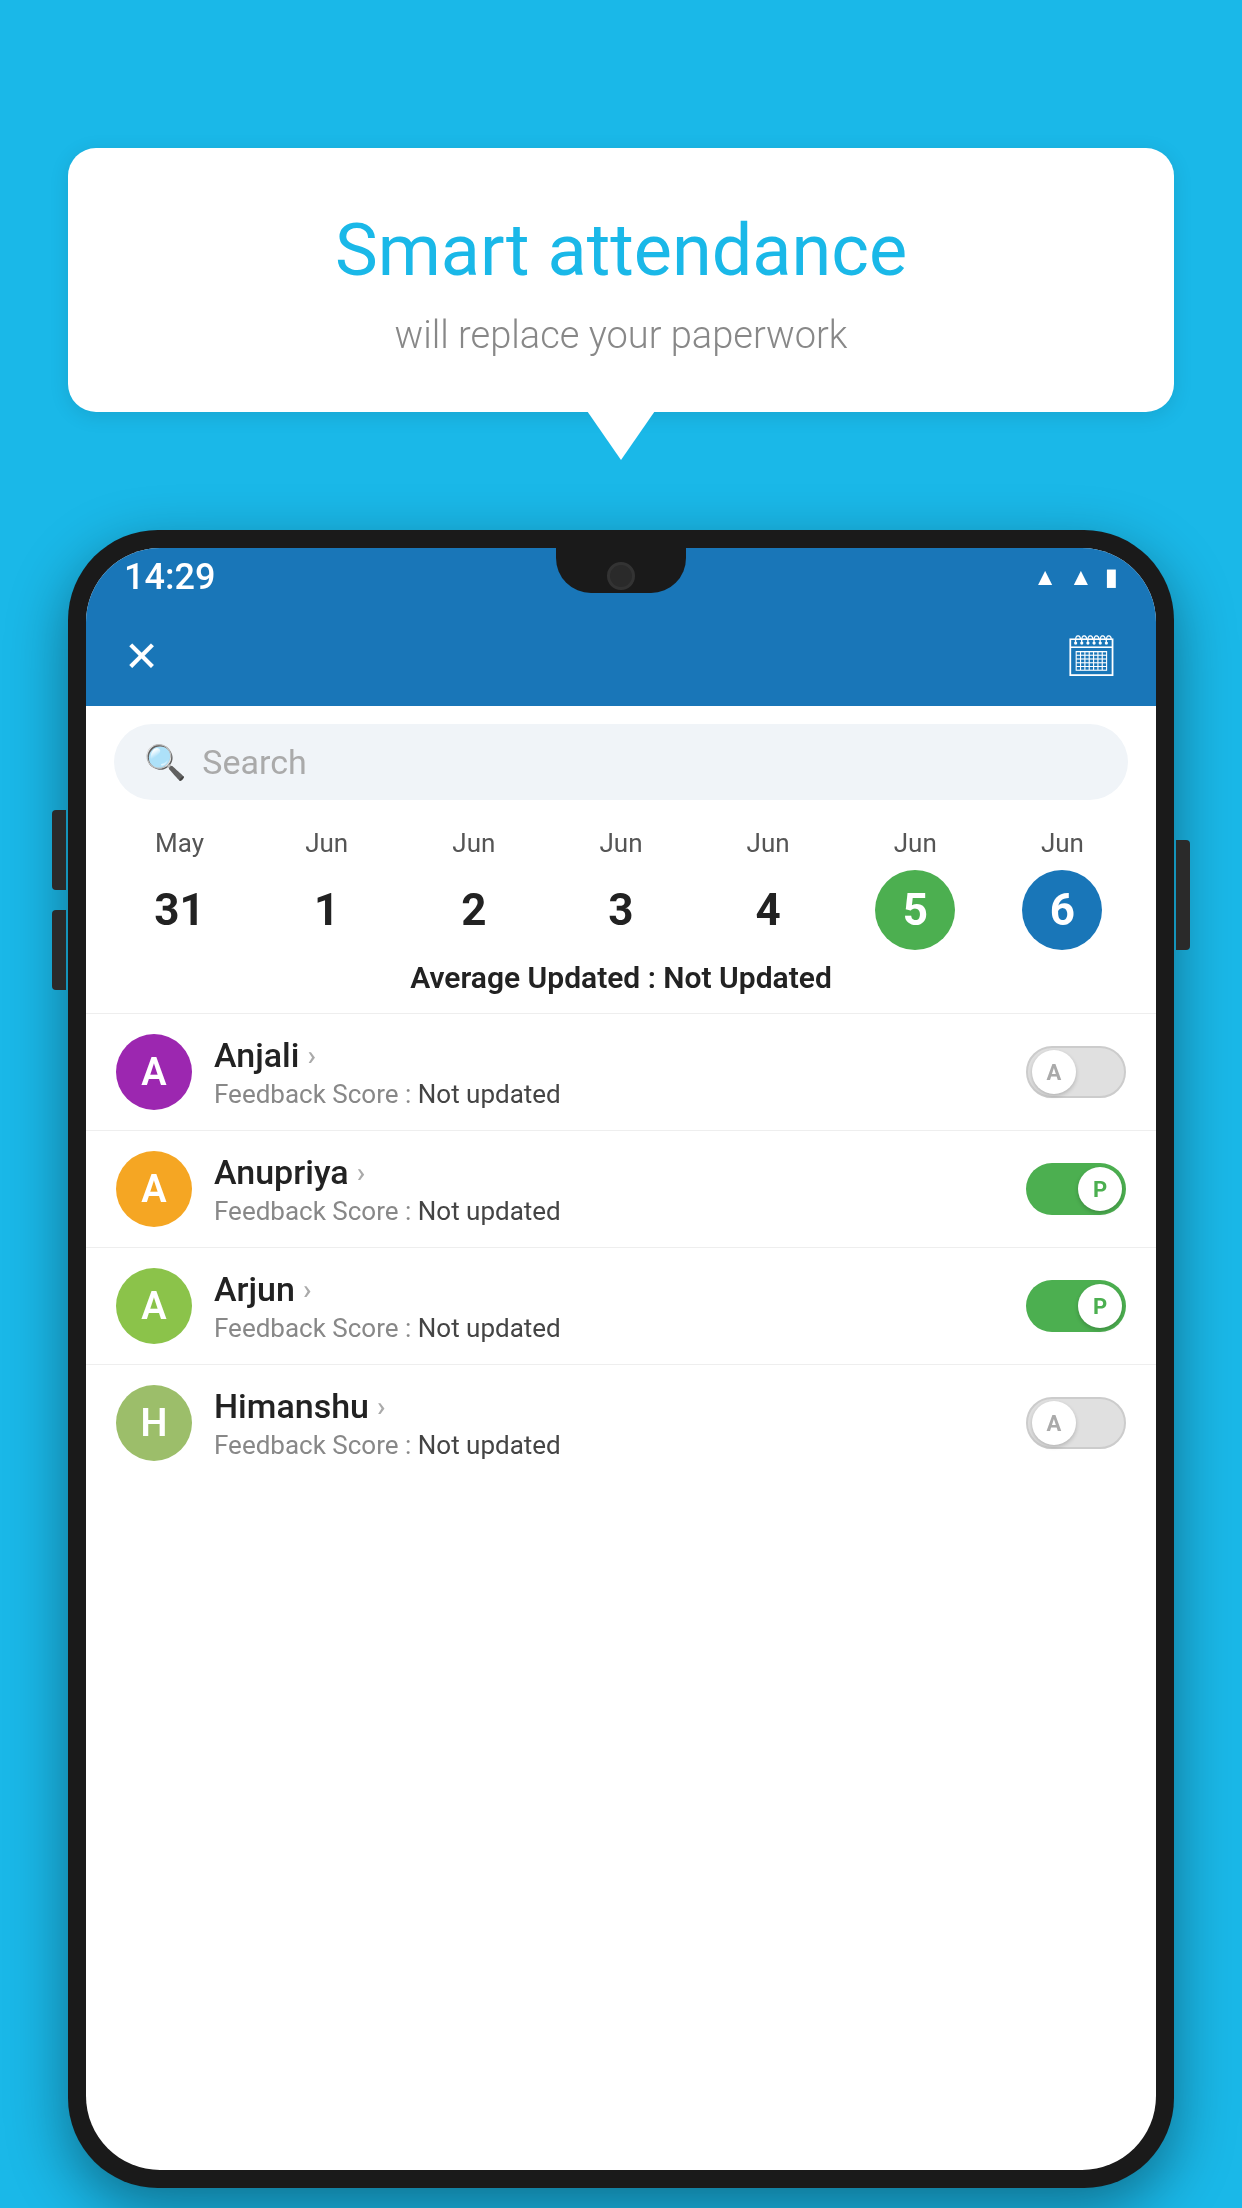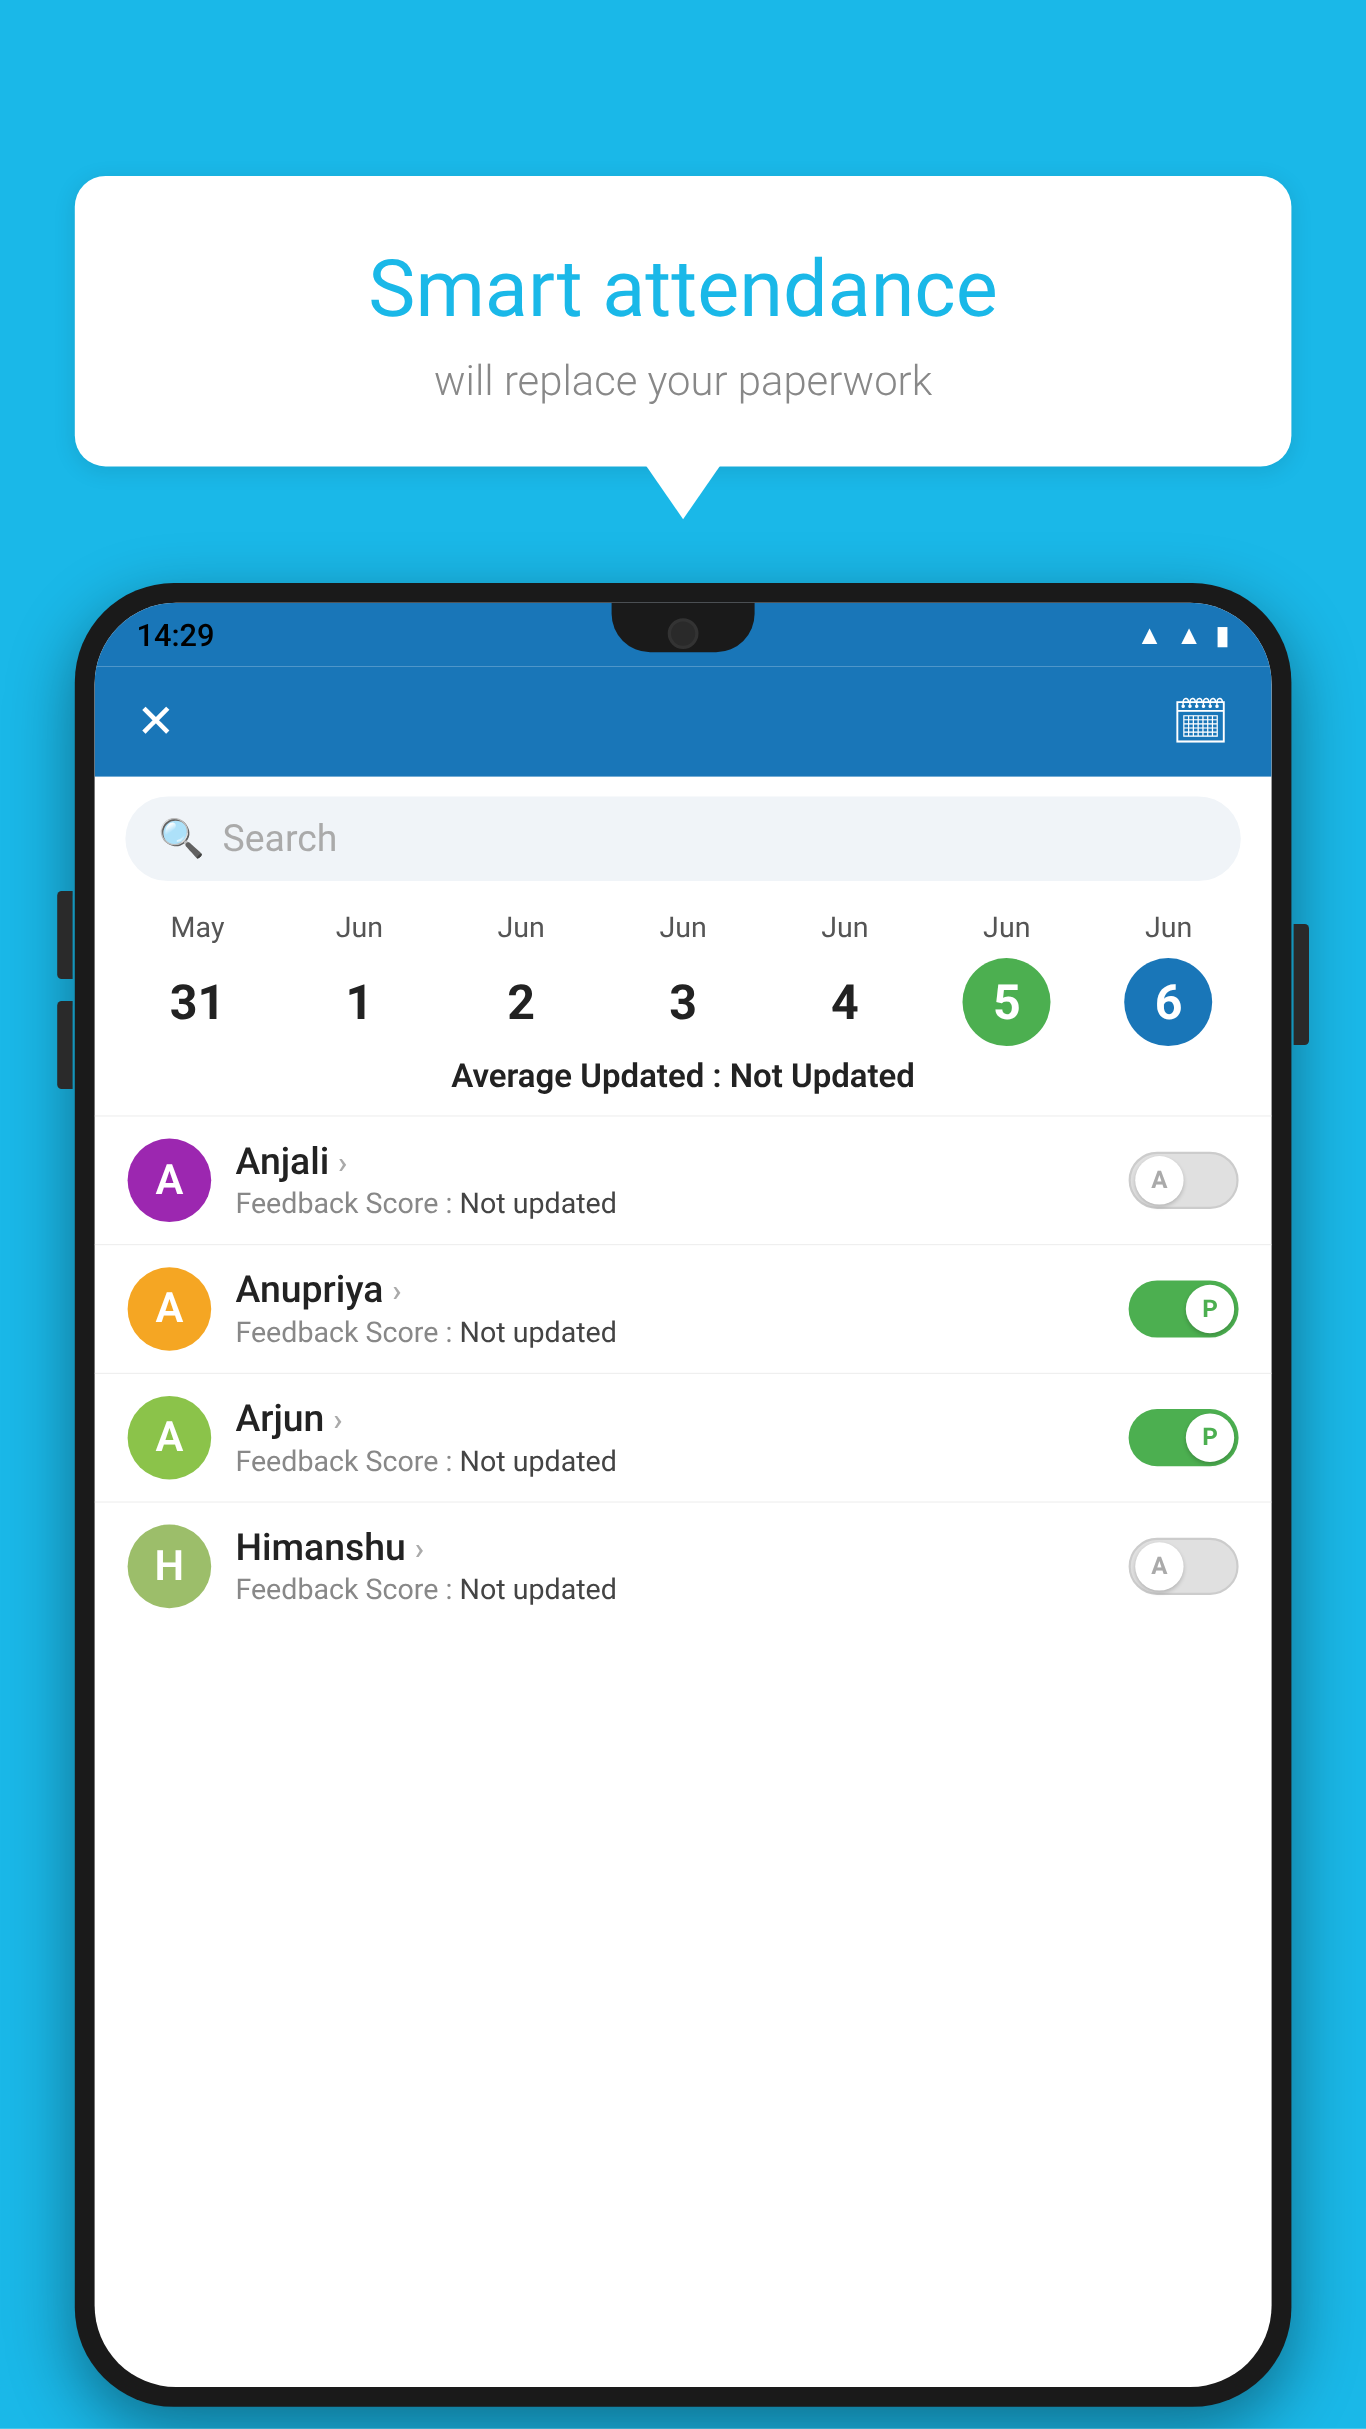--- a/index.html
+++ b/index.html
@@ -8,21 +8,21 @@
       height: 2208px;
       background-color: #1ab8e8;
       font-family: 'Roboto', Arial, sans-serif;
       overflow: hidden;
       position: relative;
     }
 
     
     .speech-bubble-container {
       position: absolute;
-      top: 160px;
+      top: 148px;
       left: 68px;
       right: 68px;
     }
     .speech-bubble {
       background: white;
       border-radius: 28px;
       padding: 60px 40px 55px;
       text-align: center;
       box-shadow: 0 4px 20px rgba(0,0,0,0.1);
       position: relative;
@@ -106,22 +106,22 @@
       background: #1976b8;
       height: 58px;
       display: flex;
       align-items: center;
       justify-content: space-between;
       padding: 0 38px;
       position: relative;
       z-index: 50;
     }
     .status-time {
-      color: #000000;
-      font-size: 28px;
+      color: #ffffff;
+      font-size: 36px;
       font-weight: 500;
     }
     .status-icons {
       display: flex;
       align-items: center;
       gap: 12px;
     }
     .status-icons span {
       color: white;
       font-size: 24px;

